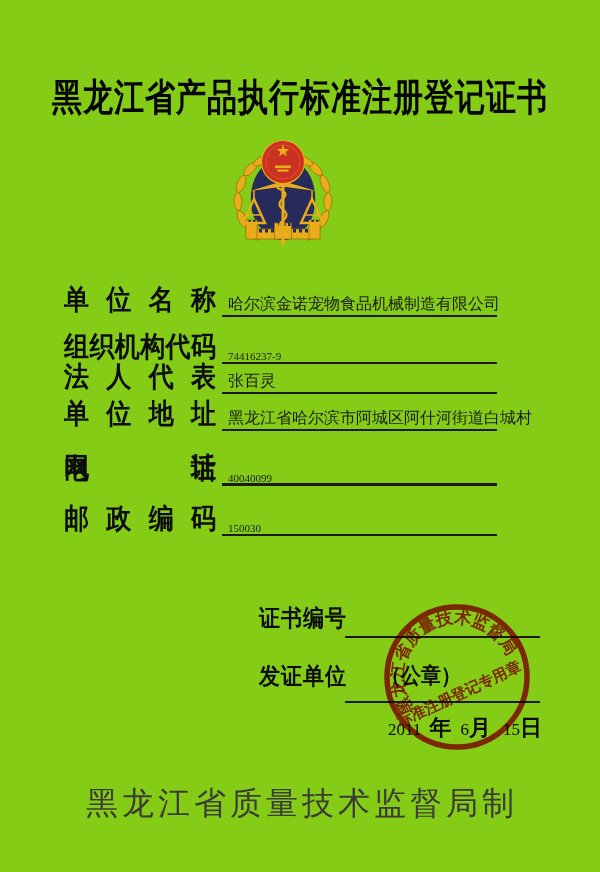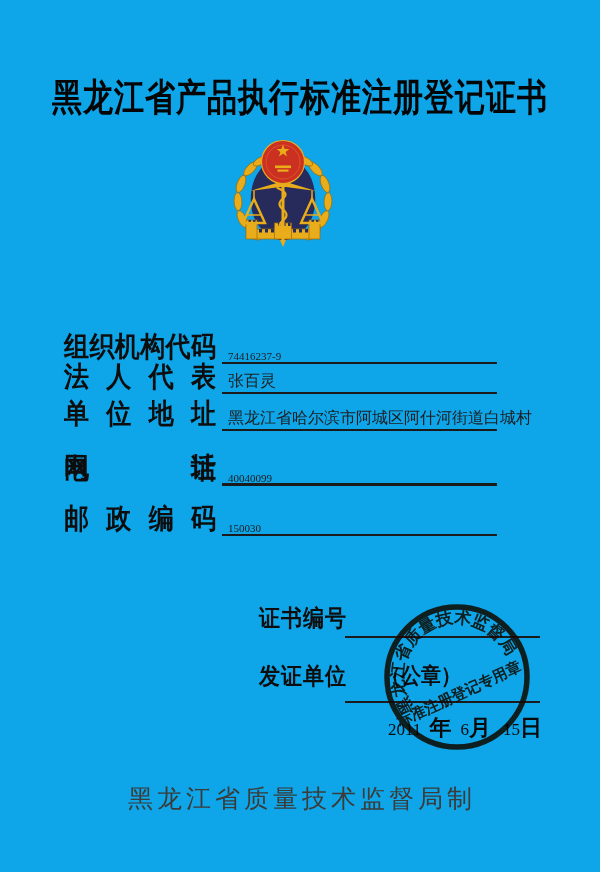--- a/index.html
+++ b/index.html
@@ -1,18 +1,18 @@
 <!DOCTYPE html>
 <html lang="zh"><head>
 <meta charset="utf-8">
 <style>
   html,body { margin:0; padding:0; background:#e9e9e7; }
   .page {
     position:relative; width:600px; height:872px; margin:0 auto;
-    background:#0ea5e9; overflow:hidden;
+    background:#84cc16; overflow:hidden;
     font-family:"Liberation Sans", sans-serif; color:#111;
   }
   
   .title {
     position:absolute; left:0; right:0; top:72px;
     text-align:center; font-family:"Liberation Serif", serif;
     font-weight:bold; font-size:30px; letter-spacing:1px; color:#050505;
     transform:scaleY(1.25); transform-origin:50% 0;
     white-space:nowrap;
   }
@@ -63,21 +63,21 @@
   
   .seal-wrap {
     position:absolute; left:382px; top:602px; width:150px; height:150px;
     mix-blend-mode:multiply; z-index:5; opacity:0.95;
   }
   .seal-wrap svg { display:block; width:150px; height:150px; }
   
   .footer {
     position:absolute; left:4px; right:0; top:782px;
     text-align:center; font-family:Liberation Serif, serif;
-    font-size:25px; letter-spacing:4px; color:#3b3b38; white-space:nowrap;
+    font-size:32px; letter-spacing:4px; color:#3b3b38; white-space:nowrap;
   }
 </style>
 </head>
 <body>
 
 <div class="page">
 
   <div class="title">黑龙江省产品执行标准注册登记证书</div>
 
   <svg class="emblem" viewBox="0 0 106 118" aria-hidden="true">
@@ -133,20 +133,25 @@
     <circle cx="53" cy="43" r="3.2" fill="#e9ac1b"></circle>
     <polygon points="50,104 56,104 53 111" fill="#e9ac1b"></polygon>
 
     <circle cx="53" cy="26" r="21.5" fill="#cb3120" stroke="#e9ac1b" stroke-width="1.2"></circle>
     <circle cx="53" cy="26" r="17" fill="none" stroke="#e0512b" stroke-width="1"></circle>
     <polygon points="53,8.5 54.6,13 59.3,13 55.6,15.9 57,20.4 53,17.6 49,20.4 50.4,15.9 46.7,13 51.4,13" fill="#e9ac1b"></polygon>
     <rect x="45" y="29.5" width="16" height="2.6" fill="#e9ac1b"></rect>
     <rect x="47.5" y="33.5" width="11" height="2.2" fill="#e9ac1b"></rect>
   </svg>
 
+  <div class="row r0">
+    <div class="label">单 位 名 称</div>
+    <div class="value v-cjk">哈尔滨金诺宠物食品机械制造有限公司</div>
+    <div class="uline"></div>
+  </div>
   <div class="row r1">
     <div class="label">组织机构代码</div>
     <div class="value v-num">74416237-9</div>
     <div class="uline"></div>
   </div>
   <div class="row r3">
     <div class="label">单 位 地 址</div>
     <div class="value v-cjk">黑龙江省哈尔滨市阿城区阿什河街道白城村</div>
     <div class="uline"></div>
   </div>

